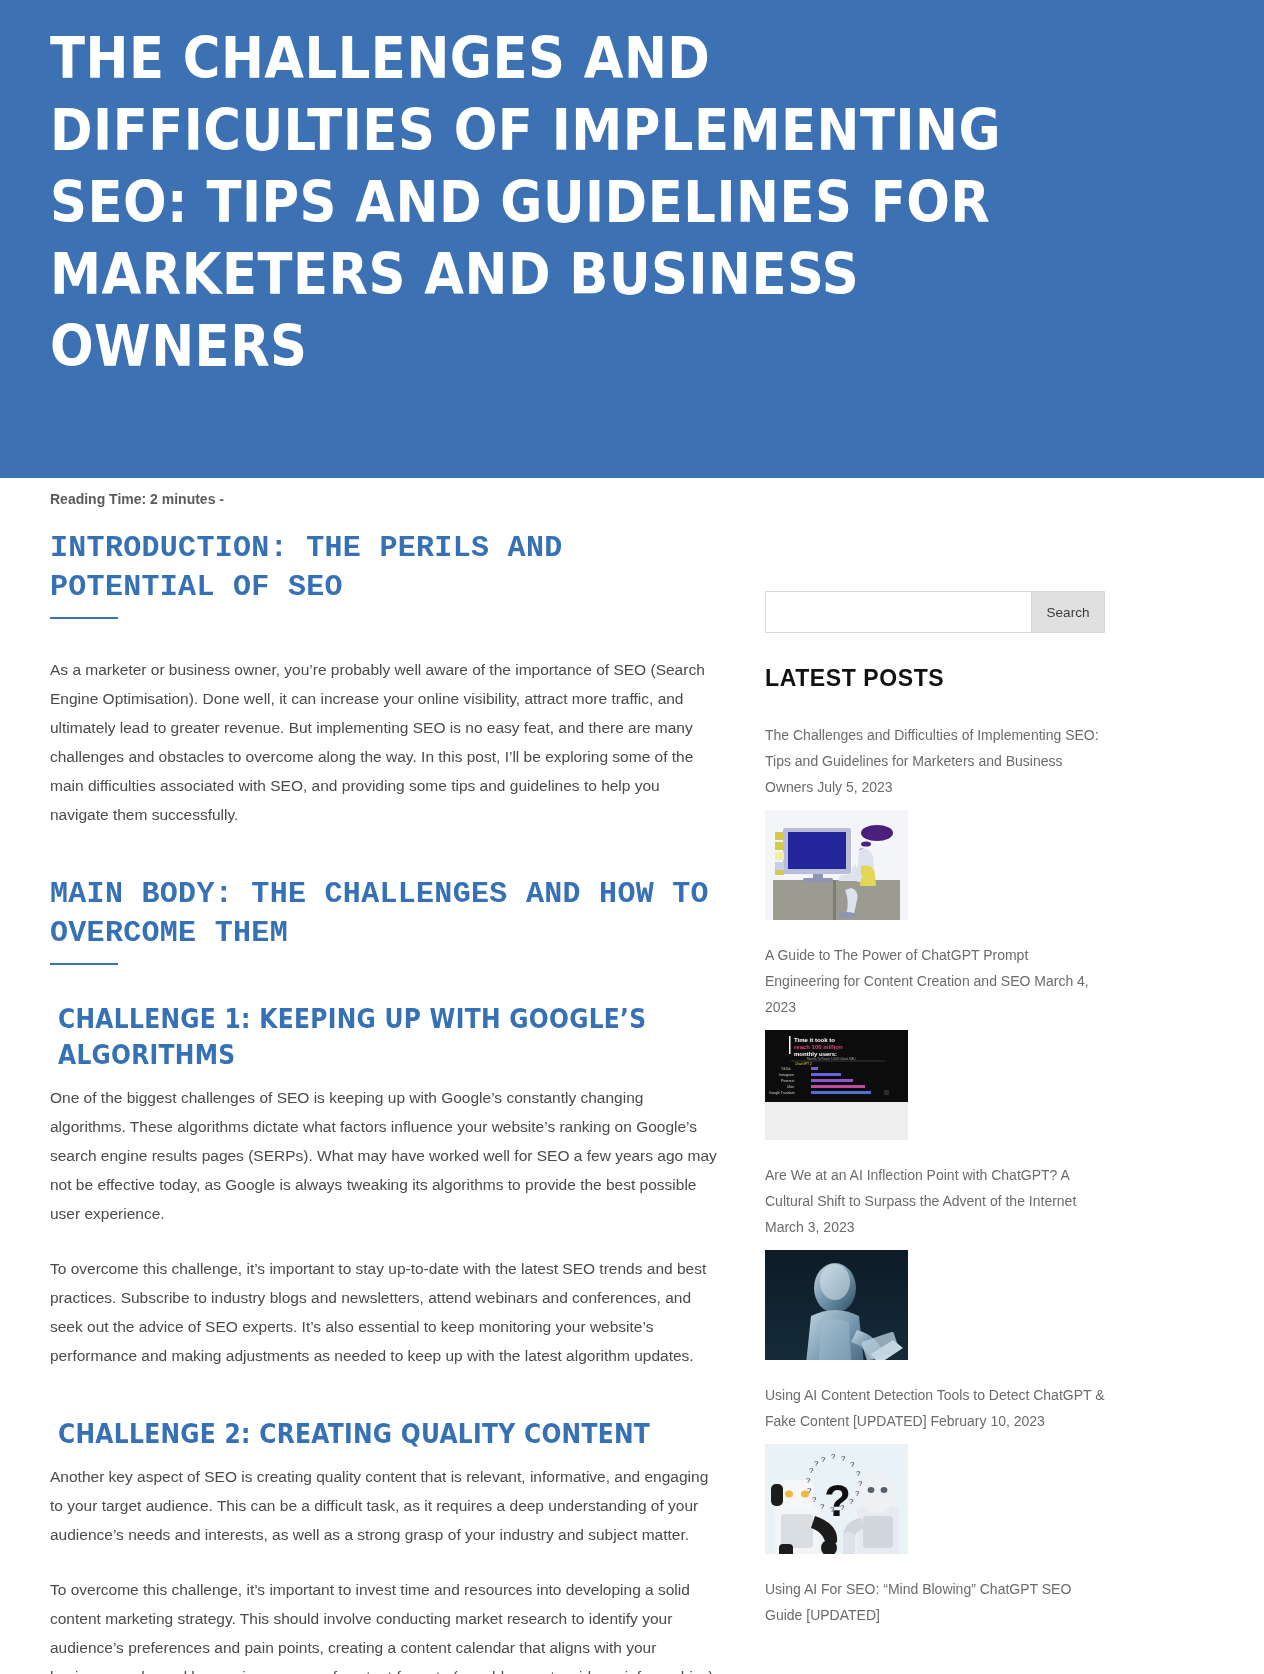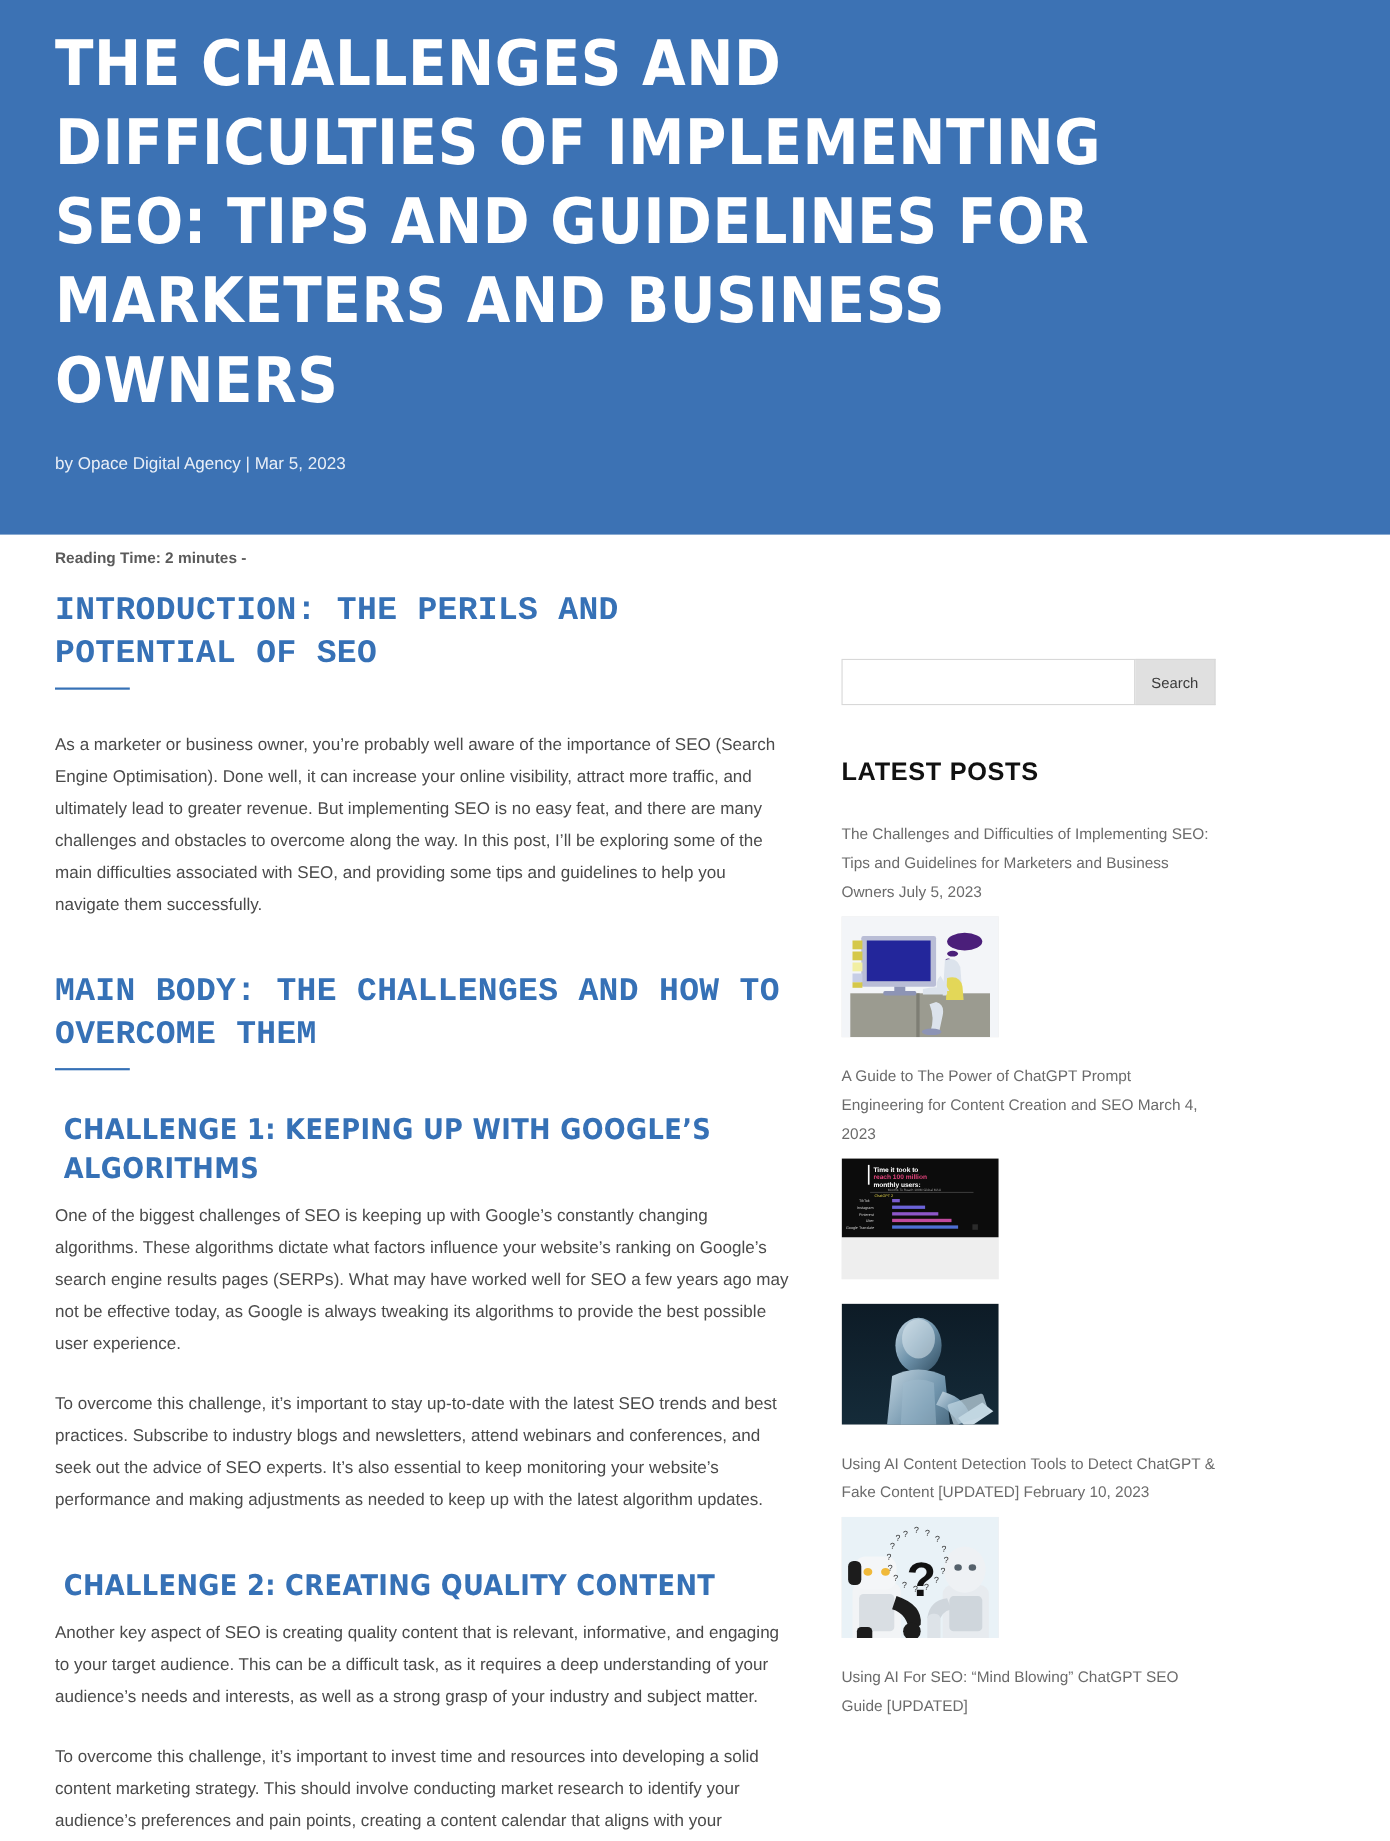--- a/index.html
+++ b/index.html
@@ -129,21 +129,21 @@
     font-family:"Liberation Sans", sans-serif;
     color:#3b3b3b;
     cursor:pointer;
   }
   h4.side-title {
     font-size:23px;
     font-weight:700;
     color:#111111;
     letter-spacing:0.6px;
     text-transform:uppercase;
-    margin:47px 0 30px 0;
+    margin:32px 0 30px 0;
     font-family:"Liberation Sans", sans-serif;
   }
   .post { margin-bottom:8px; }
   .post-text {
     font-size:14px;
     line-height:26px;
     color:#6b6b6b;
     margin-bottom:10px;
   }
   .post-date { color:#6b6b6b; }
@@ -155,21 +155,20 @@
     overflow:hidden;
     background:#eee;
   }
   .thumb svg { display:block; }
 </style>
 </head>
 <body>
 
 <header class="hero">
   <h1 class="hero-title">The Challenges and Difficulties of Implementing SEO: Tips and Guidelines for Marketers and Business Owners</h1>
-  <div class="hero-meta">by Opace Digital Agency | Mar 5, 2023</div>
 </header>
 
 <div class="page">
 
 
   <div class="reading-time">Reading Time: 2 minutes -</div>
 
   <div class="columns">
 
     <main class="col-main">
@@ -256,20 +255,24 @@
             <text x="16" y="52" font-family="'Liberation Sans',sans-serif" font-size="3.4" fill="#cfcfcf">Pinterest</text>
             <text x="22" y="58" font-family="'Liberation Sans',sans-serif" font-size="3.4" fill="#cfcfcf">Uber</text>
             <text x="4" y="64" font-family="'Liberation Sans',sans-serif" font-size="3.4" fill="#cfcfcf">Google Translate</text>
             <text x="30" y="35" font-family="'Liberation Sans',sans-serif" font-size="3.4" fill="#e0d14a">ChatGPT 2</text>
             <rect x="119" y="60" width="5" height="5" fill="#2b2b2b"></rect>
           </svg>
         </span>
       </div>
 
       <div class="post">
+        <div class="post-text">
+          <span>Are We at an AI Inflection Point with ChatGPT? A Cultural Shift to Surpass the Advent of the Internet</span>
+          <span class="post-date">March 3, 2023</span>
+        </div>
         <span class="thumb">
           <svg width="143" height="143" viewBox="0 0 143 143">
             <defs>
               <linearGradient id="bgA" x1="0" y1="0" x2="0" y2="1">
                 <stop offset="0" stop-color="#0d1b26"></stop>
                   <stop offset="1" stop-color="#17303f"></stop>
               </linearGradient>
               <linearGradient id="bodyA" x1="0" y1="0" x2="1" y2="1">
                 <stop offset="0" stop-color="#c6d7e2"></stop>
                   <stop offset="0.5" stop-color="#6f93ab"></stop>

